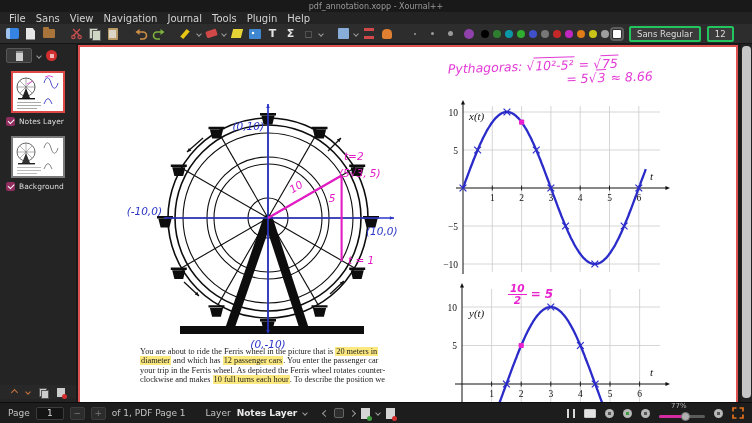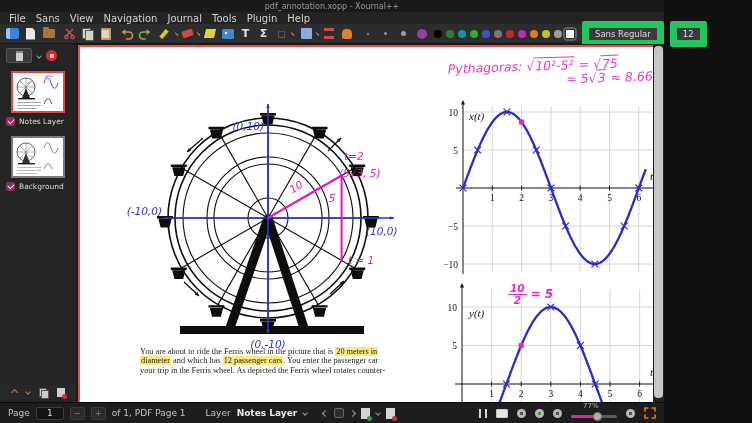--- a/index.html
+++ b/index.html
@@ -1,17 +1,17 @@
 <!DOCTYPE html>
 <html><head>
 <meta charset="utf-8">
 <style>
 *{margin:0;padding:0;box-sizing:border-box}
 html,body{width:752px;height:423px;overflow:hidden;background:#111;font-family:"DejaVu Sans",sans-serif}
-#app{position:relative;width:664px;height:423px;background:#4d7c0f}
+#app{position:relative;width:752px;height:423px;background:#4d7c0f}
 
 #titlebar{height:12px;background:#191919;color:#9a9a9a;font-size:8px;display:flex;align-items:center;justify-content:center}
 #menubar{height:12px;background:#232323;display:flex;align-items:center;padding-left:4px}
 .menu-item{color:#d2d2d2;font-size:10px;padding:0 5px;cursor:default}
 #toolbar{height:20px;background:#2d2d2d;border-bottom:1px solid #151515;display:flex;align-items:center;padding-left:5px;gap:3px}
 .tbtn{height:16px;min-width:15px;display:flex;align-items:center;justify-content:center;border-radius:2px}
 .gap{width:7px}
 .chev{width:5px;height:5px;border-left:1.3px solid #9a9a9a;border-bottom:1.3px solid #9a9a9a;display:inline-block}
 .chd{transform:rotate(-45deg);width:4px;height:4px}
 .chl{transform:rotate(45deg)}
@@ -35,21 +35,21 @@
 .i-img{width:12px;height:10px;border-radius:1px;background:radial-gradient(circle at 4px 4px,#fff 1.4px,#3f87d0 1.6px)}
 .i-tool-label{color:#e2e2e2;font-size:11px;font-weight:bold}
 .i-shape{color:#6d6d6d;font-size:10px}
 .i-select{width:11px;height:11px;background:#88add8;border-radius:1px}
 .i-vspace{width:10px;height:11px;background:linear-gradient(#d04848 0 3px,transparent 3px 8px,#d04848 8px)}
 .i-hand{width:10px;height:10px;background:#e08030;border-radius:45% 45% 25% 25%}
 .dot{border-radius:50%;background:#9a9a9a;display:inline-block}
 .i-fill{width:10px;height:10px;border-radius:50%;background:#9141ac}
 .swatch{width:8px;height:8px;border-radius:50%;display:inline-block;margin:0 2px}
 .swatch.sel{border-radius:1px;outline:2px solid #5d5d5d;outline-offset:1px}
-.fontbtn{background:#3b3b3b;border:7px solid #22c55e;border-radius:2px;color:#ddd;font-size:8.5px;padding:1px 6px;margin-left:3px;white-space:nowrap}
+.fontbtn{background:#3b3b3b;border:2px solid #22c55e;border-radius:2px;color:#ddd;font-size:8.5px;padding:1px 6px;margin-left:3px;white-space:nowrap}
 
 #main{position:absolute;top:44px;left:0;right:0;bottom:21px;display:flex}
 #sidebar{width:76px;background:#242424;position:relative;flex:none}
 #sb-head{display:flex;align-items:center;gap:5px;padding:4px 4px 2px 6px}
 .sb-drop{width:26px;height:15px;background:#3a3a3a;border:1px solid #575757;border-radius:2px;display:flex;align-items:center;justify-content:center}
 .mini-page{width:7px;height:10px;background:#cfcfcf;box-shadow:inset 0 2px 0 #8a8a8a}
 .sb-close{width:11px;height:11px;border-radius:50%;background:#d32f2f;position:relative}
 .sb-close::after{content:"";position:absolute;left:3.5px;top:3.5px;width:4px;height:4px;background:#f3b6b6}
 .thumb{width:54px;height:42px;background:#fff;margin:6px auto 3px;border:2px solid #7a7a7a}
 .thumb.sel{border-color:#e04848}
@@ -446,20 +446,21 @@
           <span class="frac">
             <span class="num">10</span>
             <span class="den">2</span>
           </span>
           <span class="frhs">= 5</span>
         </div>
         <div id="para">
             <div class="pline"><span>You are about to ride the Ferris wheel in the picture that is </span><span class="hl" style="background: rgb(251, 232, 127);">20 meters in</span></div>
             <div class="pline"><span class="hl" style="background: rgb(251, 232, 127);">diameter</span><span> and which has </span><span class="hl" style="background: rgb(251, 232, 127); font-family: Liberation Serif, serif;">12 passenger cars</span><span>. You enter the passenger car</span></div>
             <div class="pline"><span>your trip in the Ferris wheel. As depicted the Ferris wheel rotates counter-</span></div>
+            <div class="pline"><span>clockwise and makes </span><span class="hl" style="background: rgb(251, 232, 127);">10 full turns each hour</span><span>. To describe the position we</span></div>
           </div>
       </div>
     </div>
 
     <div id="scrollbar">
       <div id="scroll-thumb"></div>
     </div>
   </div>
 
   <div id="statusbar">

